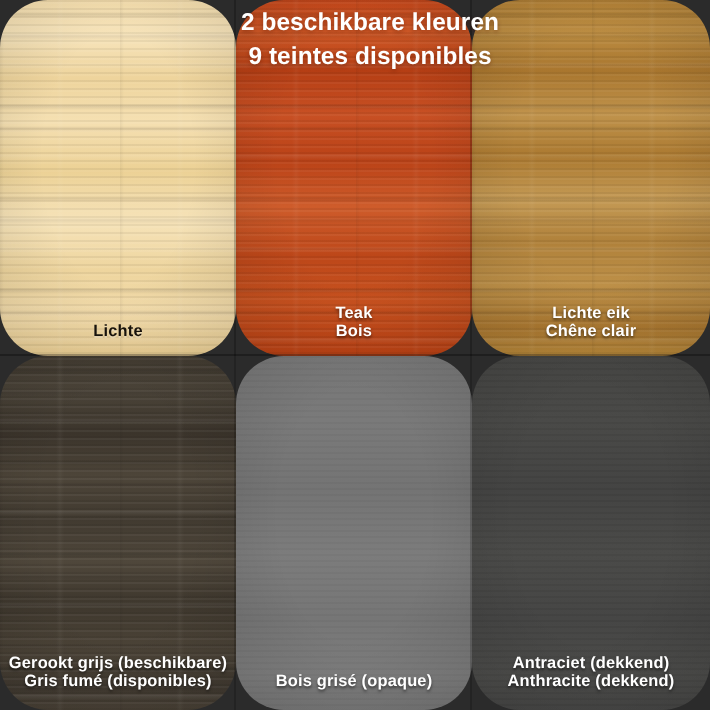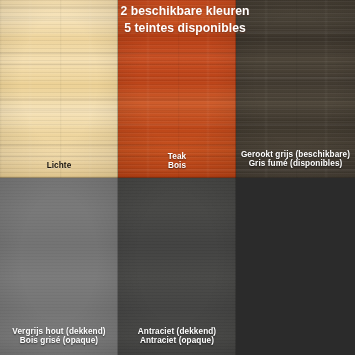--- a/index.html
+++ b/index.html
@@ -20,20 +20,21 @@
     position: absolute;
     inset: 0;
     display: grid;
     grid-template-columns: 118px 118px 119px;
     grid-template-rows: 178px 177px;
   }
 
   .cell {
     position: relative;
     overflow: hidden;
+    border-radius: 24px;
   }
 
   
   .grain {
     position: absolute;
     inset: 0;
     pointer-events: none;
   }
   .grain.fine {
     background-image: repeating-linear-gradient(
@@ -222,56 +223,65 @@
       <div class="grain fine"></div>
       <div class="grain streaks"></div>
       <div class="grain vplank"></div>
       <div class="vignette"></div>
       <div class="caption top-row cap-light">
         <span class="line">Teak</span>
         <span class="line">Bois</span>
       </div>
     </div>
 
+    <div class="cell sw-eik">
+      <div class="grain fine"></div>
+      <div class="grain streaks"></div>
+      <div class="grain vplank"></div>
+      <div class="vignette"></div>
+      <div class="caption top-row cap-light">
+        <span class="line">Lichte eik</span>
+        <span class="line">Chêne clair</span>
+      </div>
+    </div>
 
     <div class="cell sw-gerookt">
       <div class="grain fine"></div>
       <div class="grain streaks"></div>
       <div class="grain vplank"></div>
       <div class="vignette"></div>
       <div class="caption bottom-row cap-light">
         <span class="line">Gerookt grijs (beschikbare)</span>
         <span class="line">Gris fumé (disponibles)</span>
       </div>
     </div>
 
     <div class="cell sw-vergrijs">
       <div class="grain opaque-soft"></div>
       <div class="vignette"></div>
       <div class="caption bottom-row cap-light">
-        <span class="line">Vergrijs hout (dekkend)</span>
         <span class="line">Bois grisé (opaque)</span>
       </div>
     </div>
 
     <div class="cell sw-antraciet-fix">
       <div class="grain opaque-soft"></div>
       <div class="vignette"></div>
       <div class="caption bottom-row cap-light">
         <span class="line">Antraciet (dekkend)</span>
-        <span class="line">Antraciet (opaque)</span>
+        <span class="line">Anthracite (dekkend)</span>
       </div>
     </div>
 
   </div>
 
   <div class="seam v1"></div>
   <div class="seam v2"></div>
   <div class="seam v3"></div>
   <div class="seam v4"></div>
   <div class="seam h1"></div>
 
   <div class="banner">
     <span class="line">2 beschikbare kleuren</span>
-    <span class="line">5 teintes disponibles</span>
+    <span class="line">9 teintes disponibles</span>
   </div>
 
 </div>
 
 </body></html>

